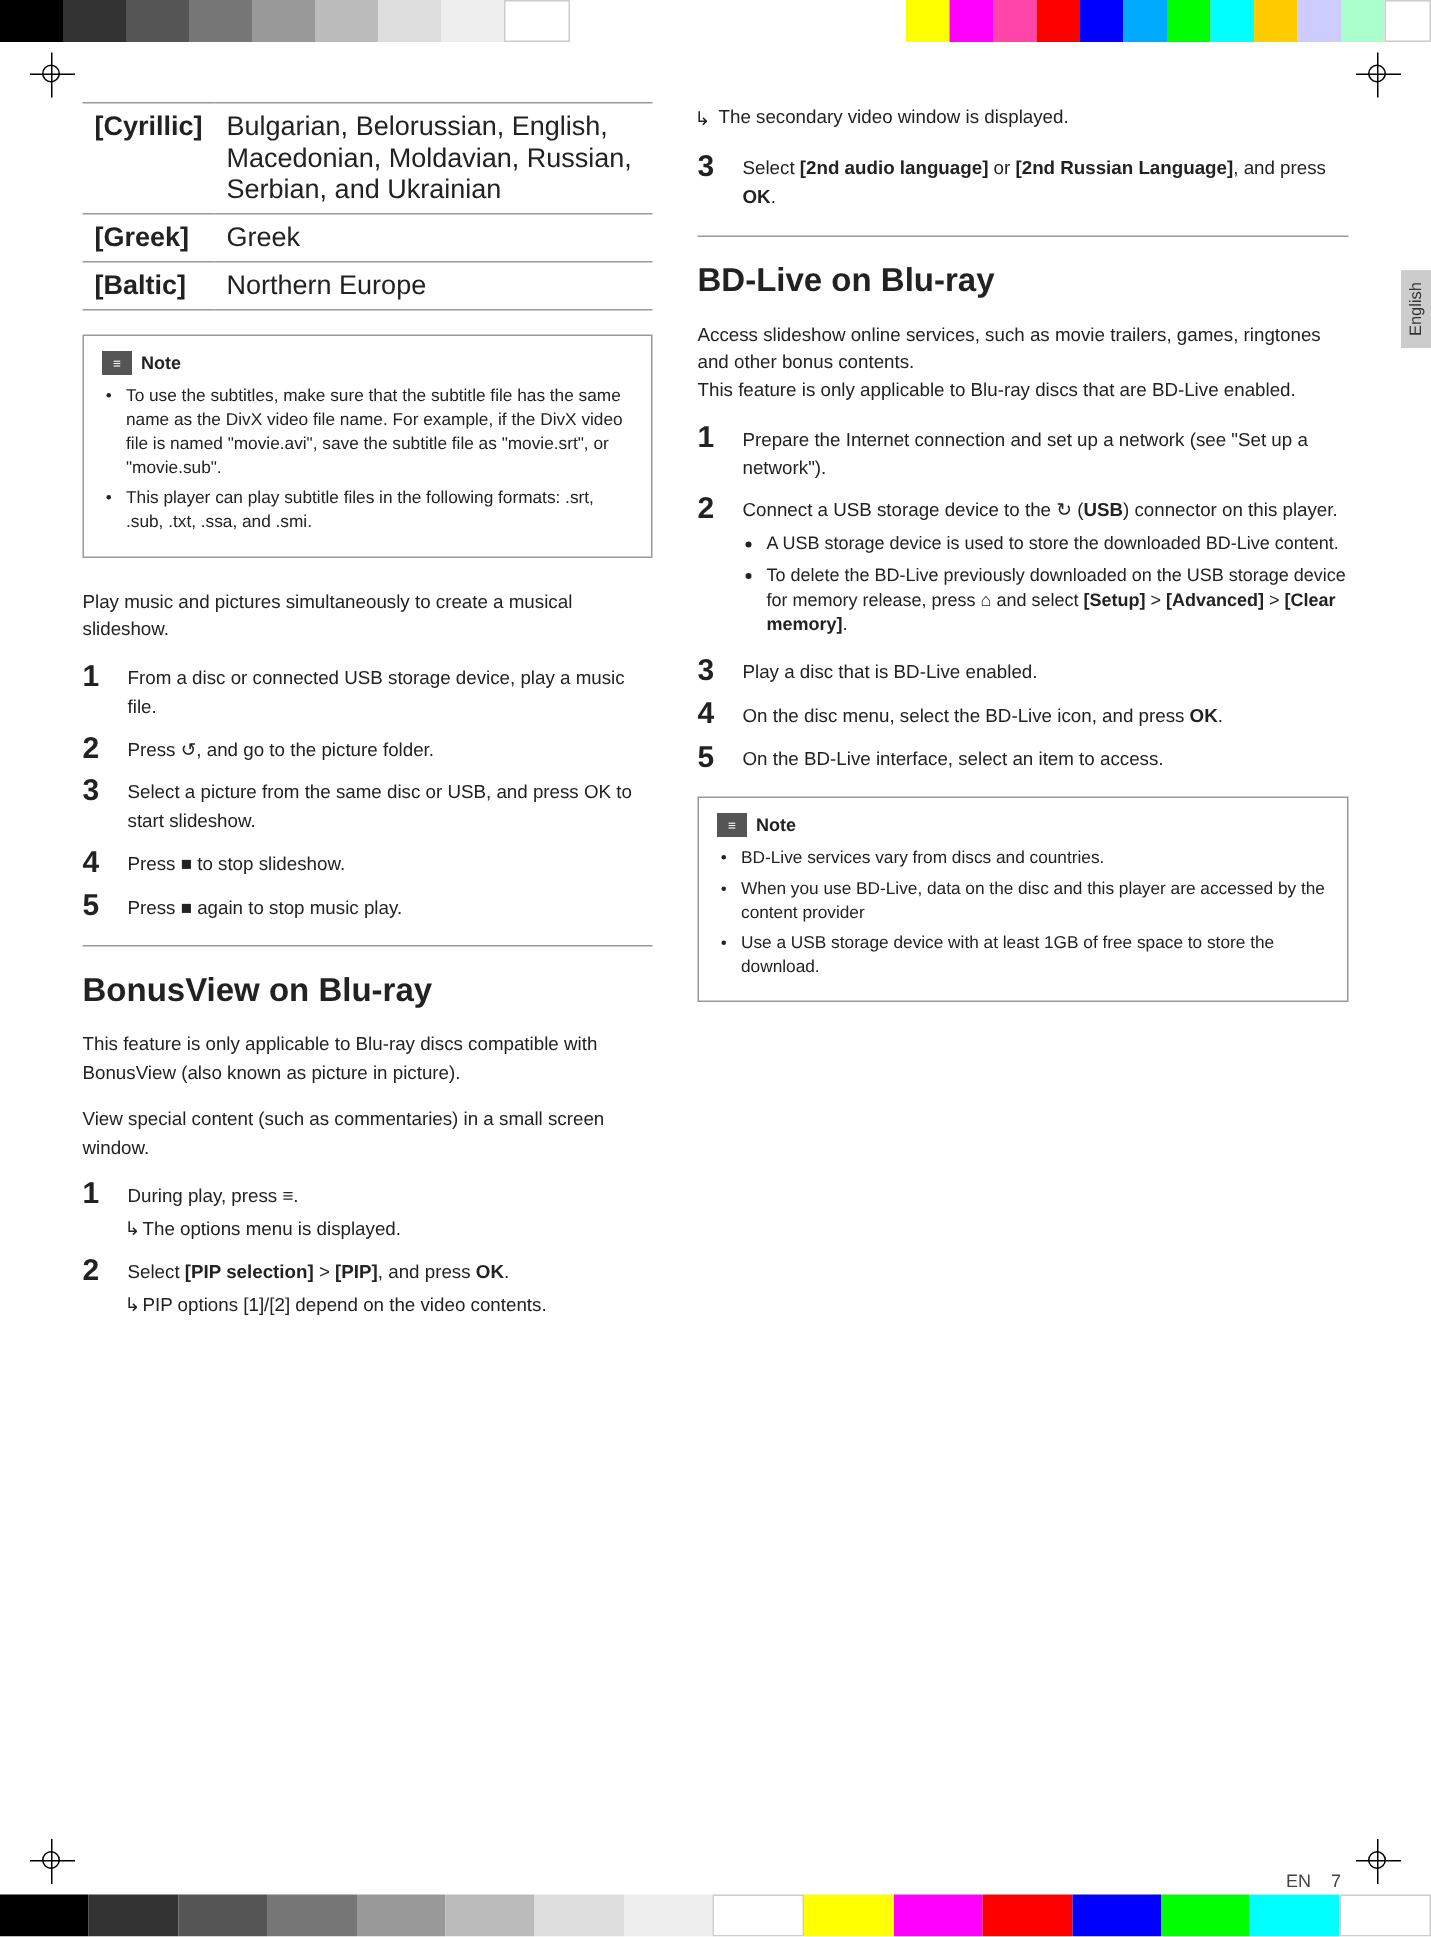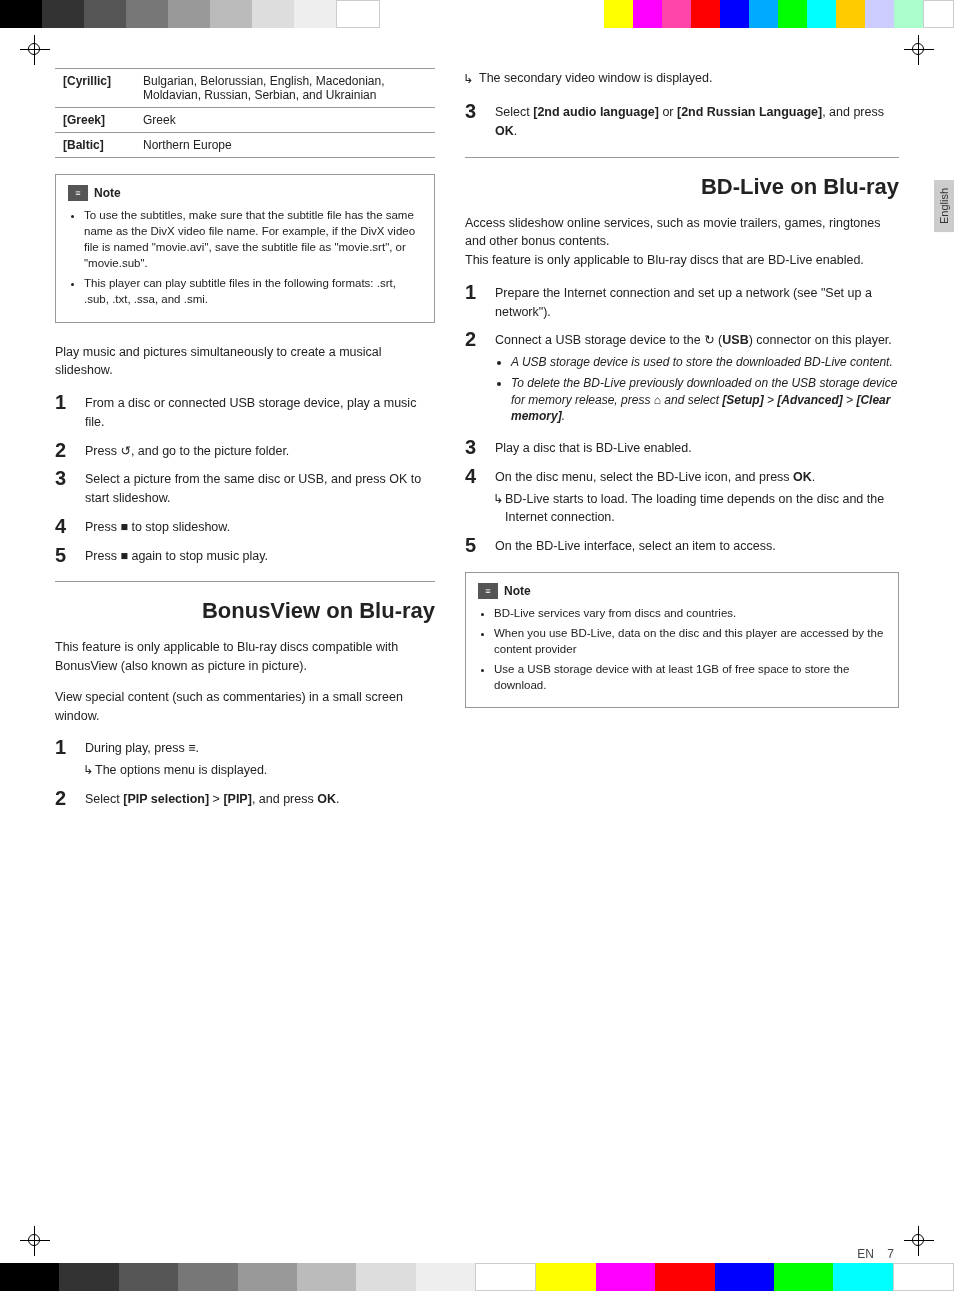--- a/index.html
+++ b/index.html
@@ -87,21 +87,21 @@
     
     table {
       width: 100%;
       border-collapse: collapse;
       margin-bottom: 16px;
     }
     table td {
       border-top: 1px solid #999;
       padding: 5px 8px;
       vertical-align: top;
-      font-size: 12px;
+      font-size: 18px;
     }
     table td:first-child {
       font-weight: bold;
       width: 80px;
       white-space: nowrap;
     }
     table tr:last-child td {
       border-bottom: 1px solid #999;
       margin-top: 24px;
     }
@@ -141,21 +141,20 @@
       line-height: 1.4;
     }
 
     
     .section-title {
       font-size: 22px;
       font-weight: bold;
       margin-bottom: 10px;
       padding-bottom: 4px;
       border-bottom: 1px solid #999;
-      text-align: right;
     }
 
     .section-title.no-border {
       border-bottom: none;
     }
 
     
     .steps-intro {
       margin-bottom: 12px;
       line-height: 1.5;
@@ -192,21 +191,20 @@
       content: '↳';
       position: absolute;
       left: -2px;
     }
 
     
     .sub-list {
       list-style: disc;
       padding-left: 16px;
       margin-top: 4px;
-      font-style: italic;
     }
     .sub-list li {
       margin-bottom: 4px;
       line-height: 1.4;
       font-size: 12px;
     }
 
     
     .divider {
       border: none;
@@ -336,20 +334,21 @@
         <div class="step-num">1</div>
         <div class="step-content">
           <span>During play, press ≡.</span>
           <div class="step-result">The options menu is displayed.</div>
         </div>
       </div>
       <div class="step">
         <div class="step-num">2</div>
         <div class="step-content">
           <span>Select <strong>[PIP selection]</strong> &gt; <strong>[PIP]</strong>, and press <strong>OK</strong>.</span>
+          <div class="step-result">PIP options [1]/[2] depend on the video contents.</div>
         </div>
       </div>
     </div>
 
   </div>
 
   <div class="right-column">
 
     <div class="step-result" style="margin-bottom: 16px; padding-left:14px;">The secondary video window is displayed.</div>
 
@@ -385,21 +384,20 @@
 
       <div class="step">
         <div class="step-num">3</div>
         <div class="step-content">Play a disc that is BD-Live enabled.</div>
       </div>
 
       <div class="step">
         <div class="step-num">4</div>
         <div class="step-content">
           <span>On the disc menu, select the BD-Live icon, and press <strong>OK</strong>.</span>
-          <div class="step-result">BD-Live starts to load. The loading time depends on the disc and the Internet connection.</div>
         </div>
       </div>
 
       <div class="step">
         <div class="step-num">5</div>
         <div class="step-content">On the BD-Live interface, select an item to access.</div>
       </div>
     </div>
 
     <div class="note-box" style="margin-top: 16px;">

